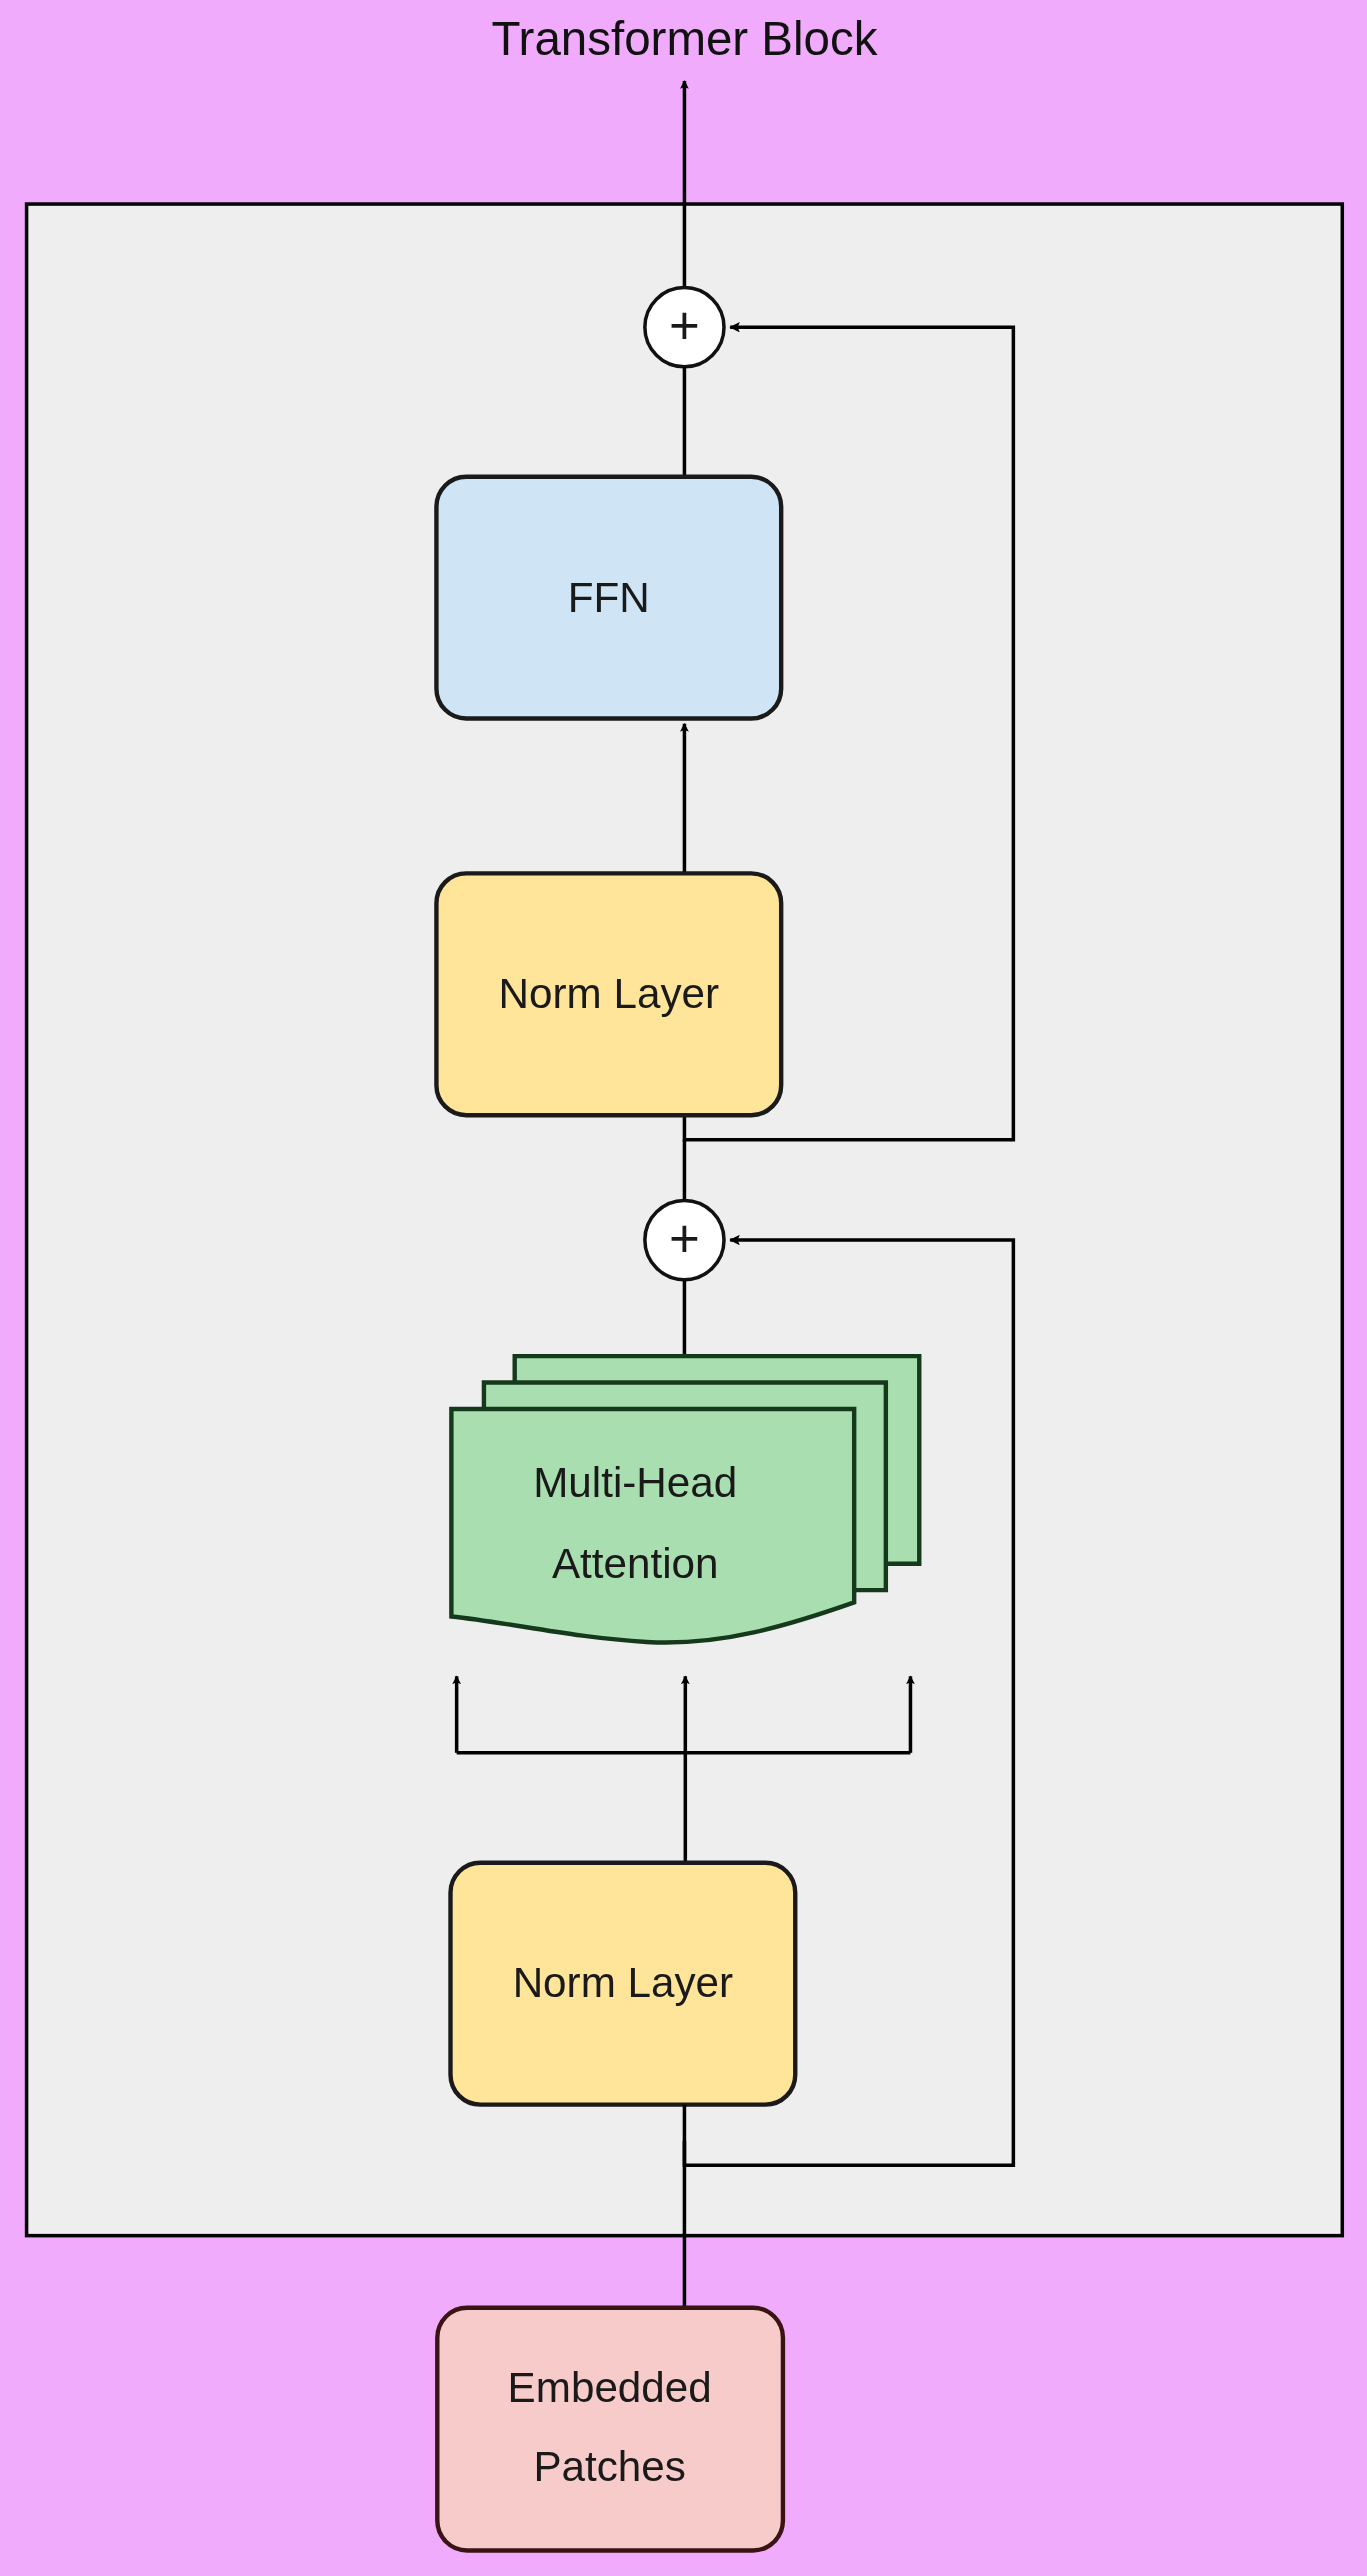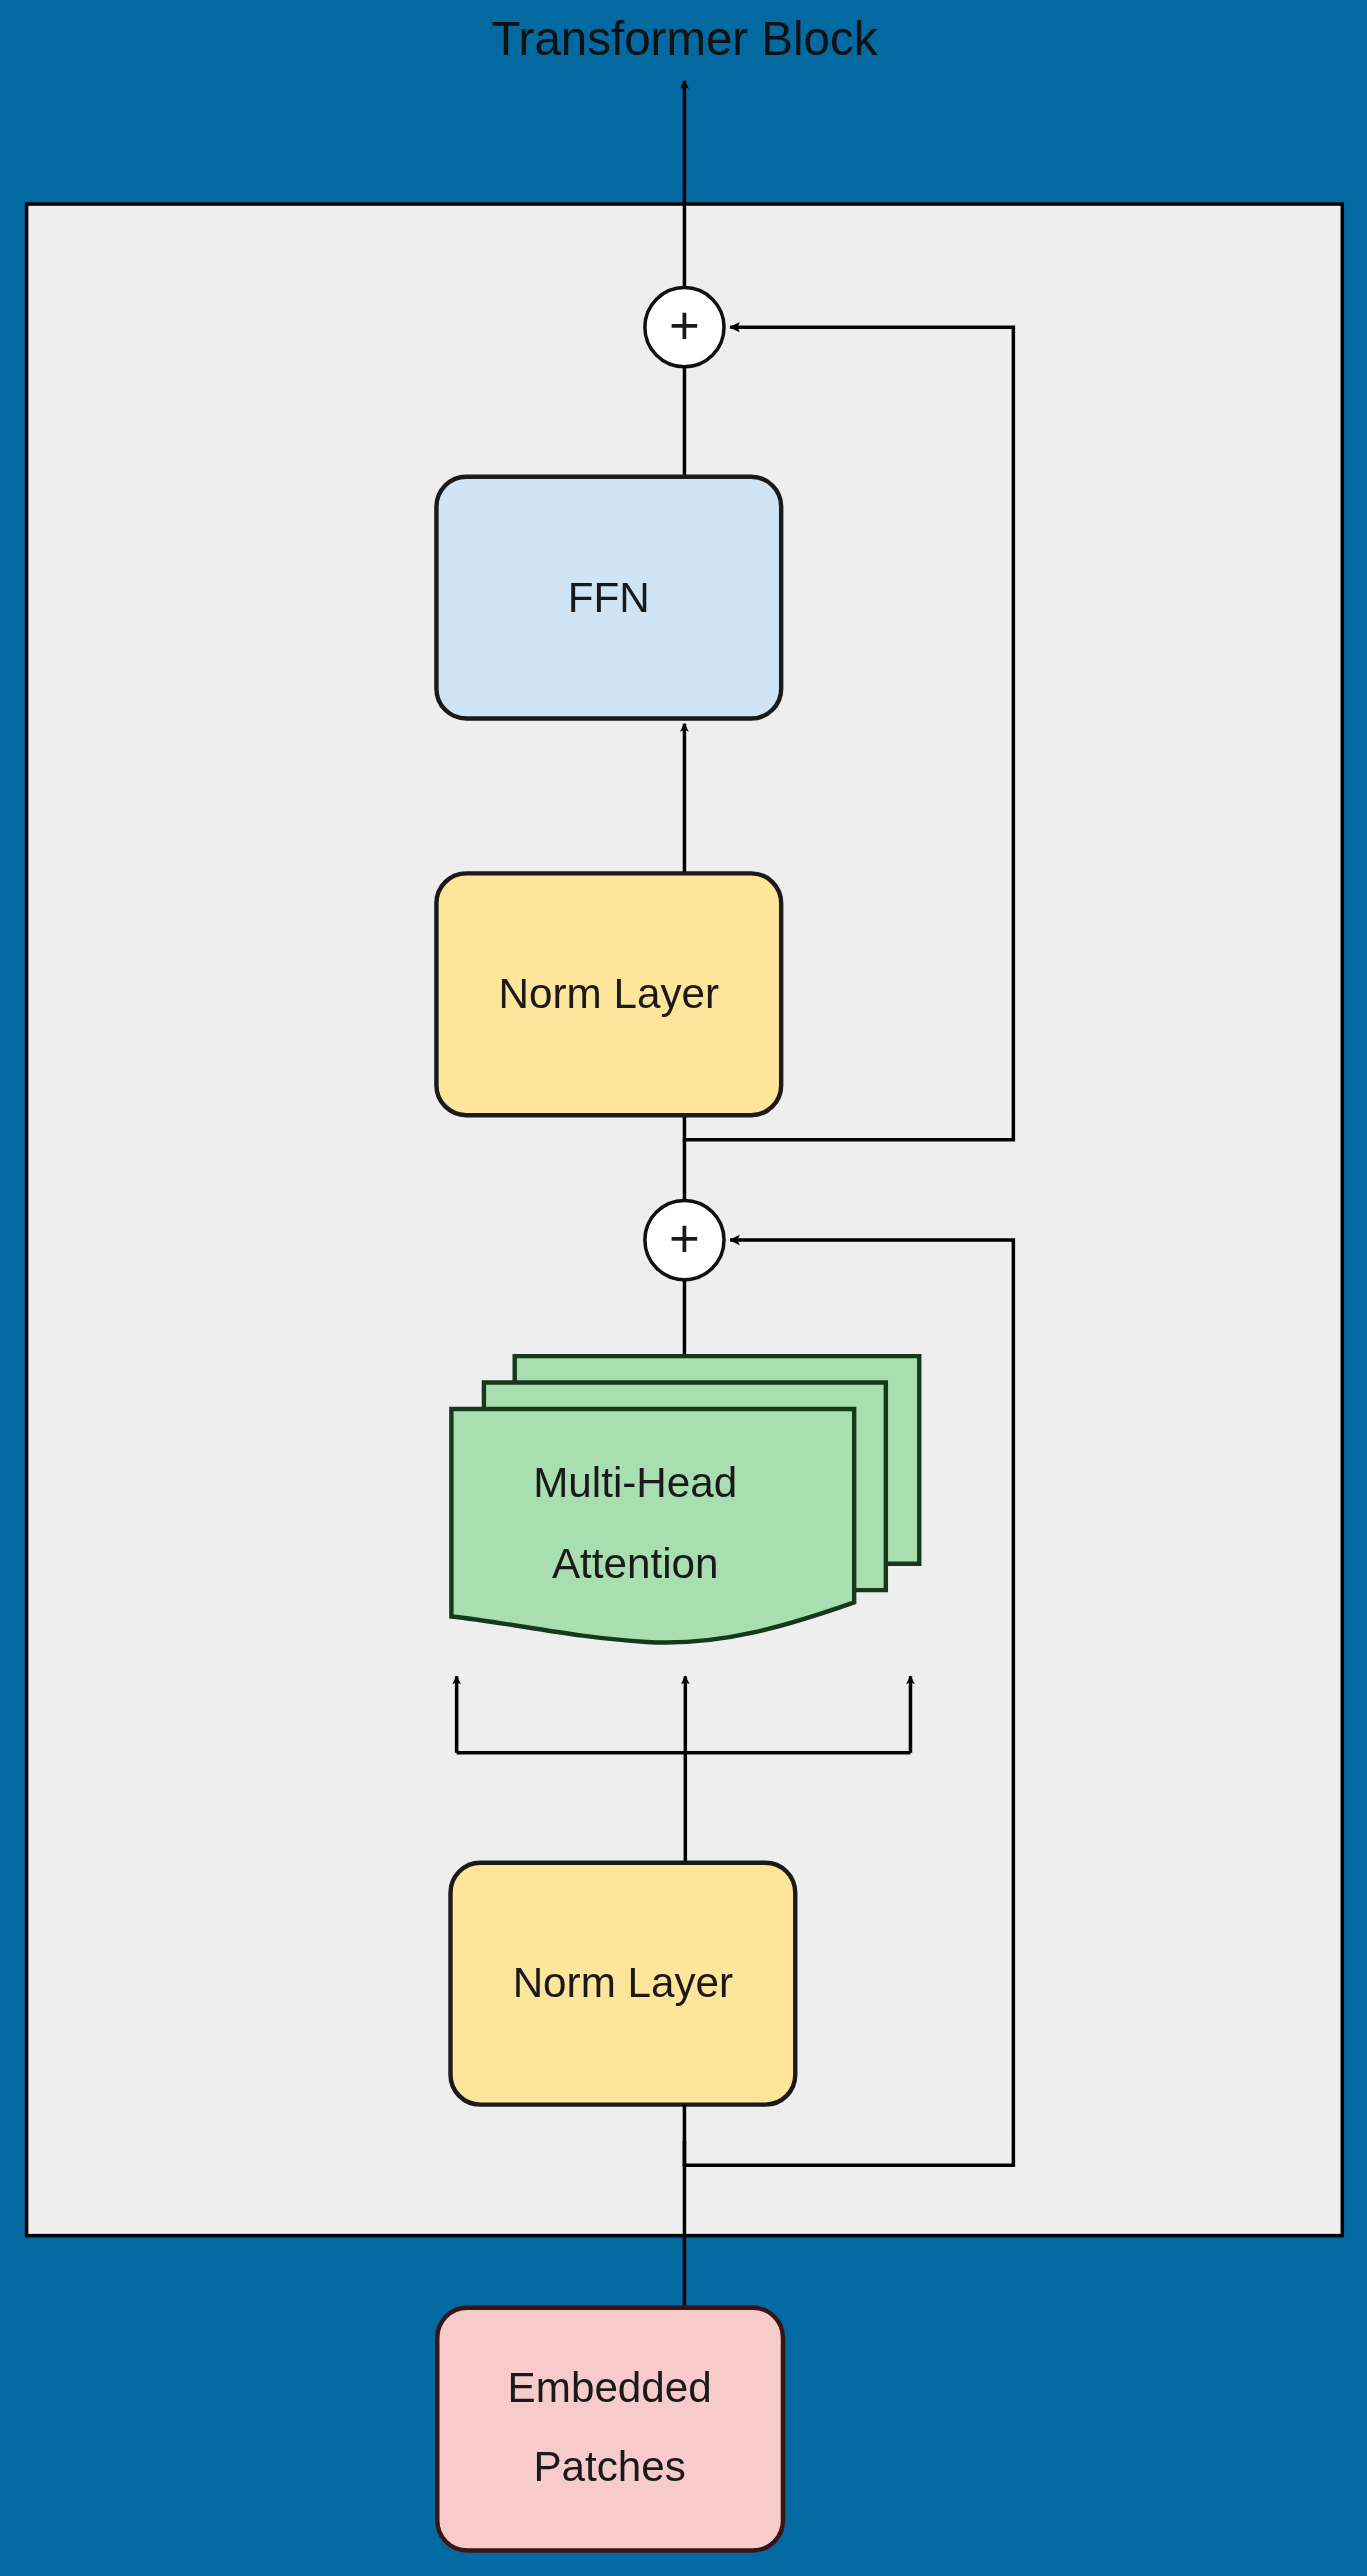--- a/index.html
+++ b/index.html
@@ -7,21 +7,21 @@
     padding: 0;
     background: #ffffff;
   }
   body {
     font-family: "Liberation Sans", "DejaVu Sans", sans-serif;
   }
   #stage {
     position: relative;
     width: 1368px;
     height: 2576px;
-    background: #0369a1;
+    background: #f0abfc;
     overflow: hidden;
   }
   #diagram-svg {
     position: absolute;
     left: 0;
     top: 0;
     width: 1368px;
     height: 2576px;
   }
   .node-label {

